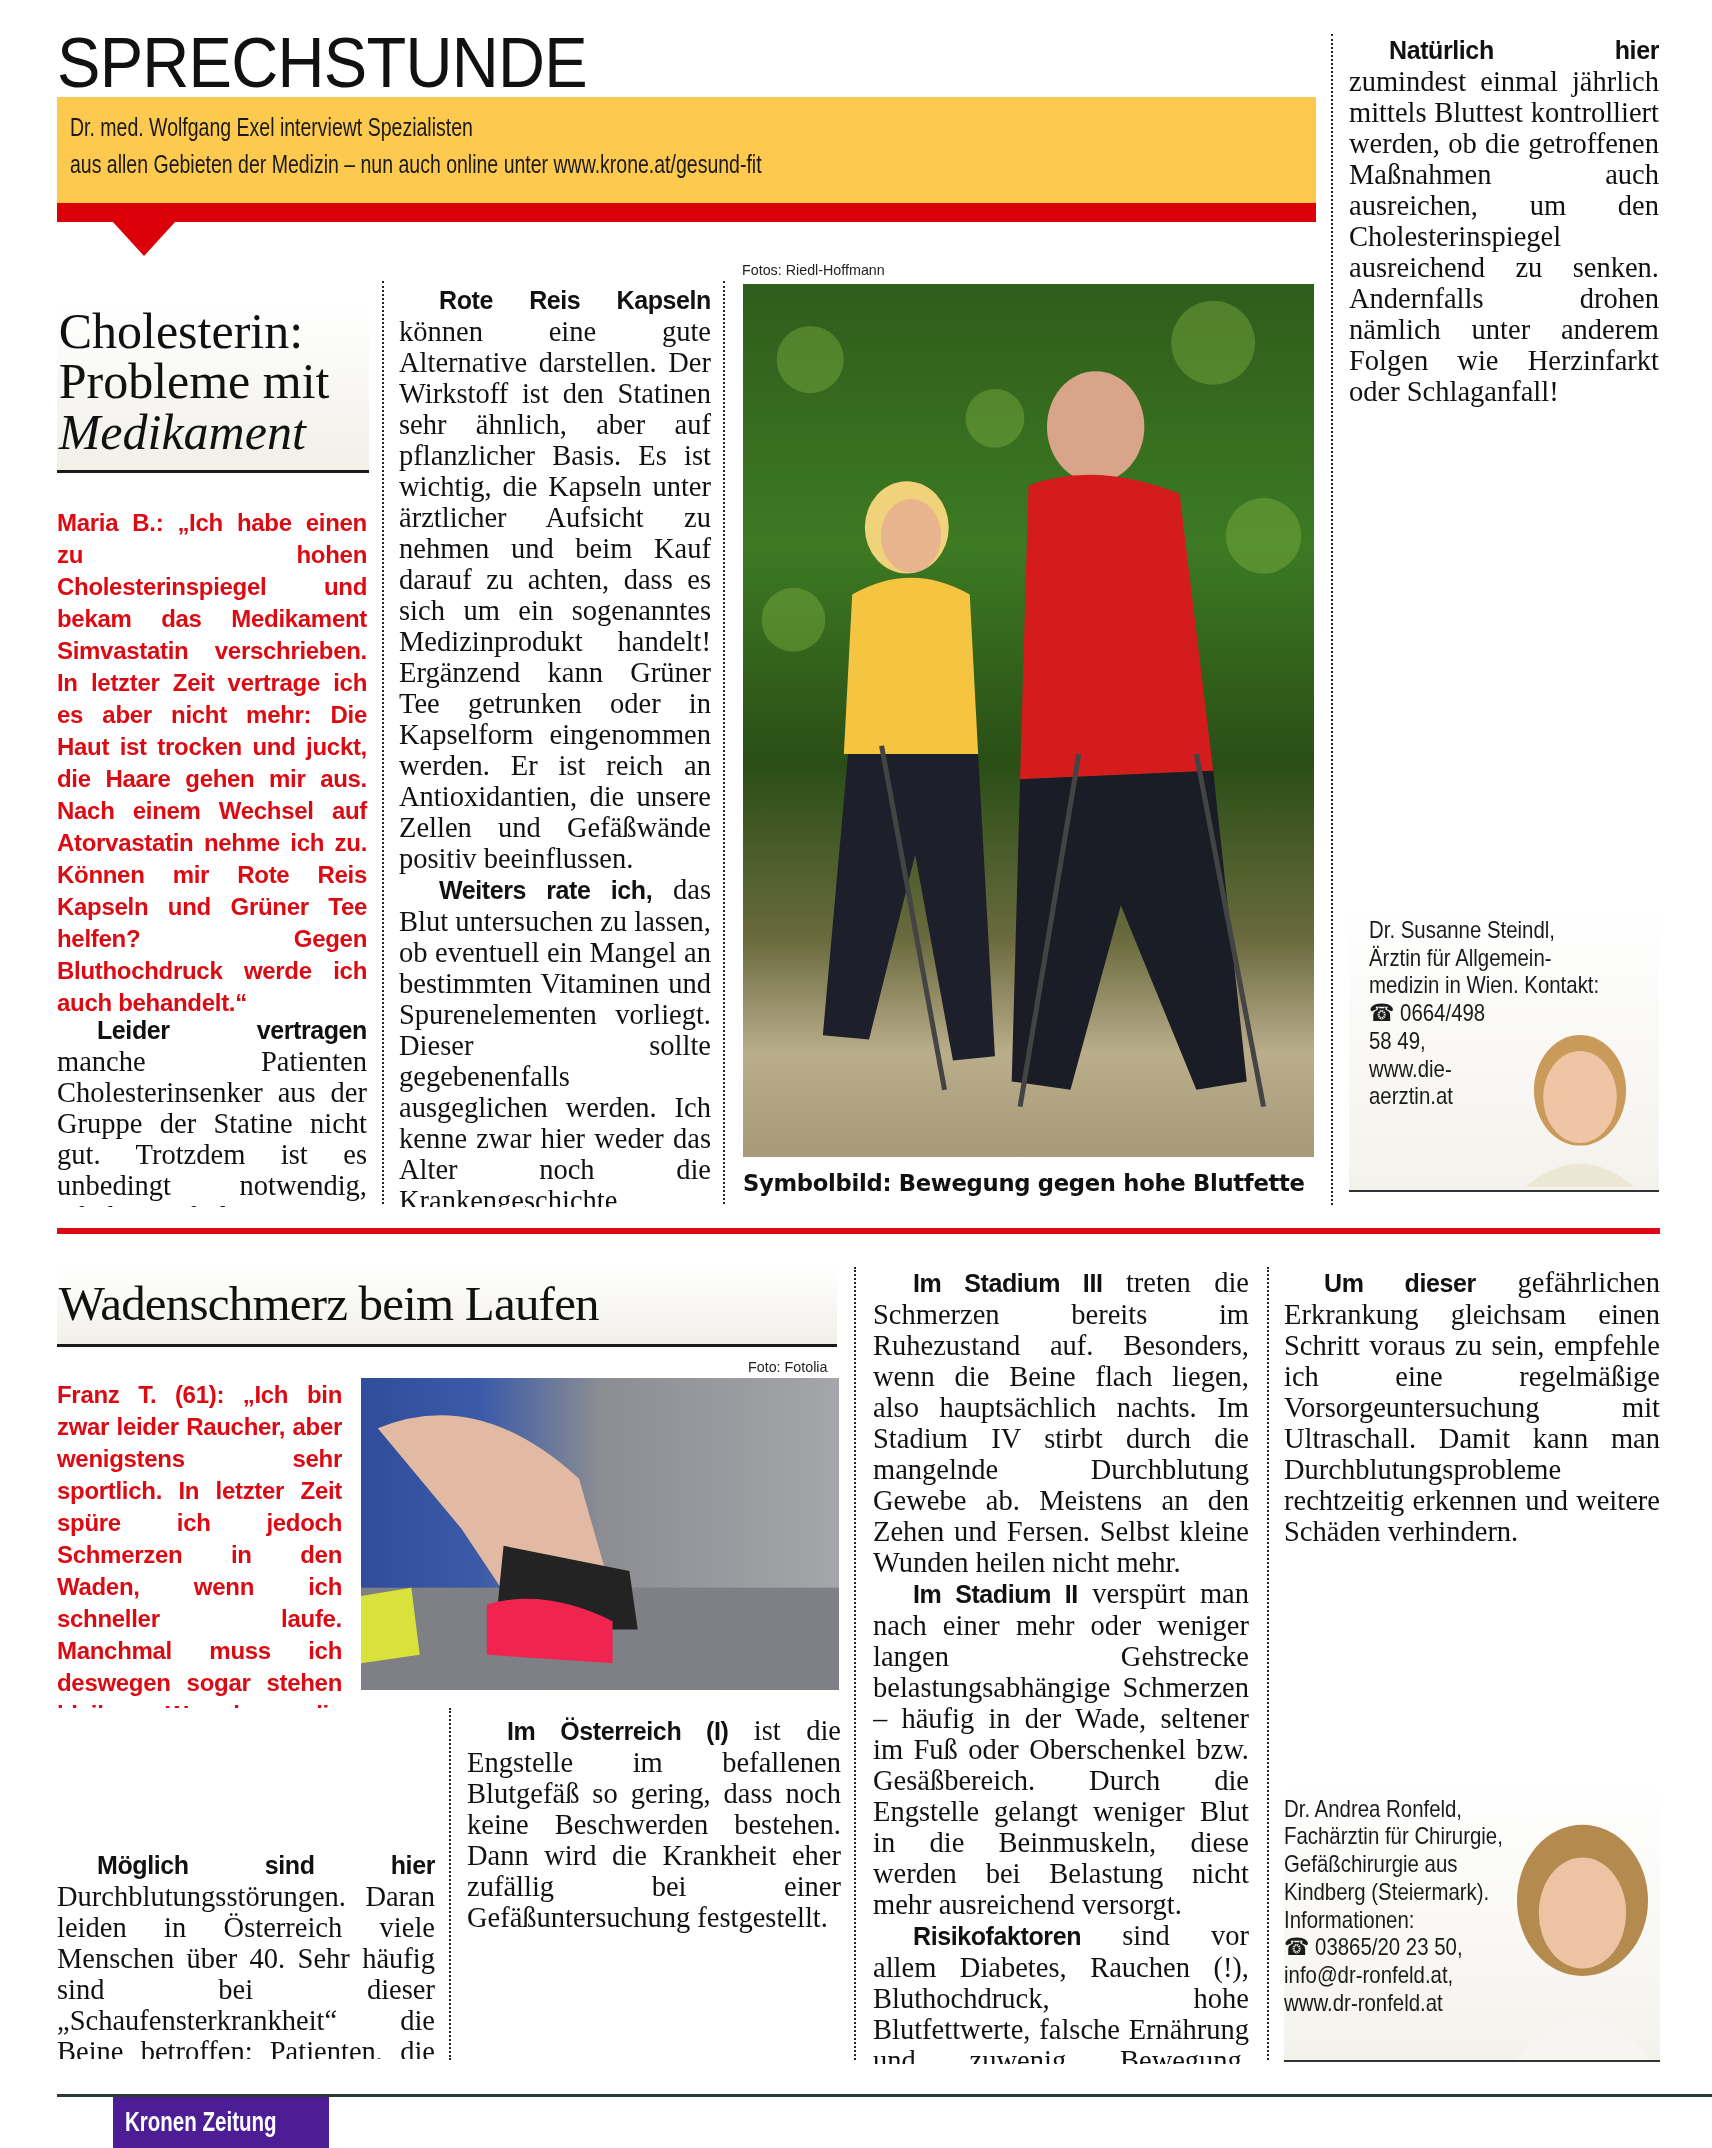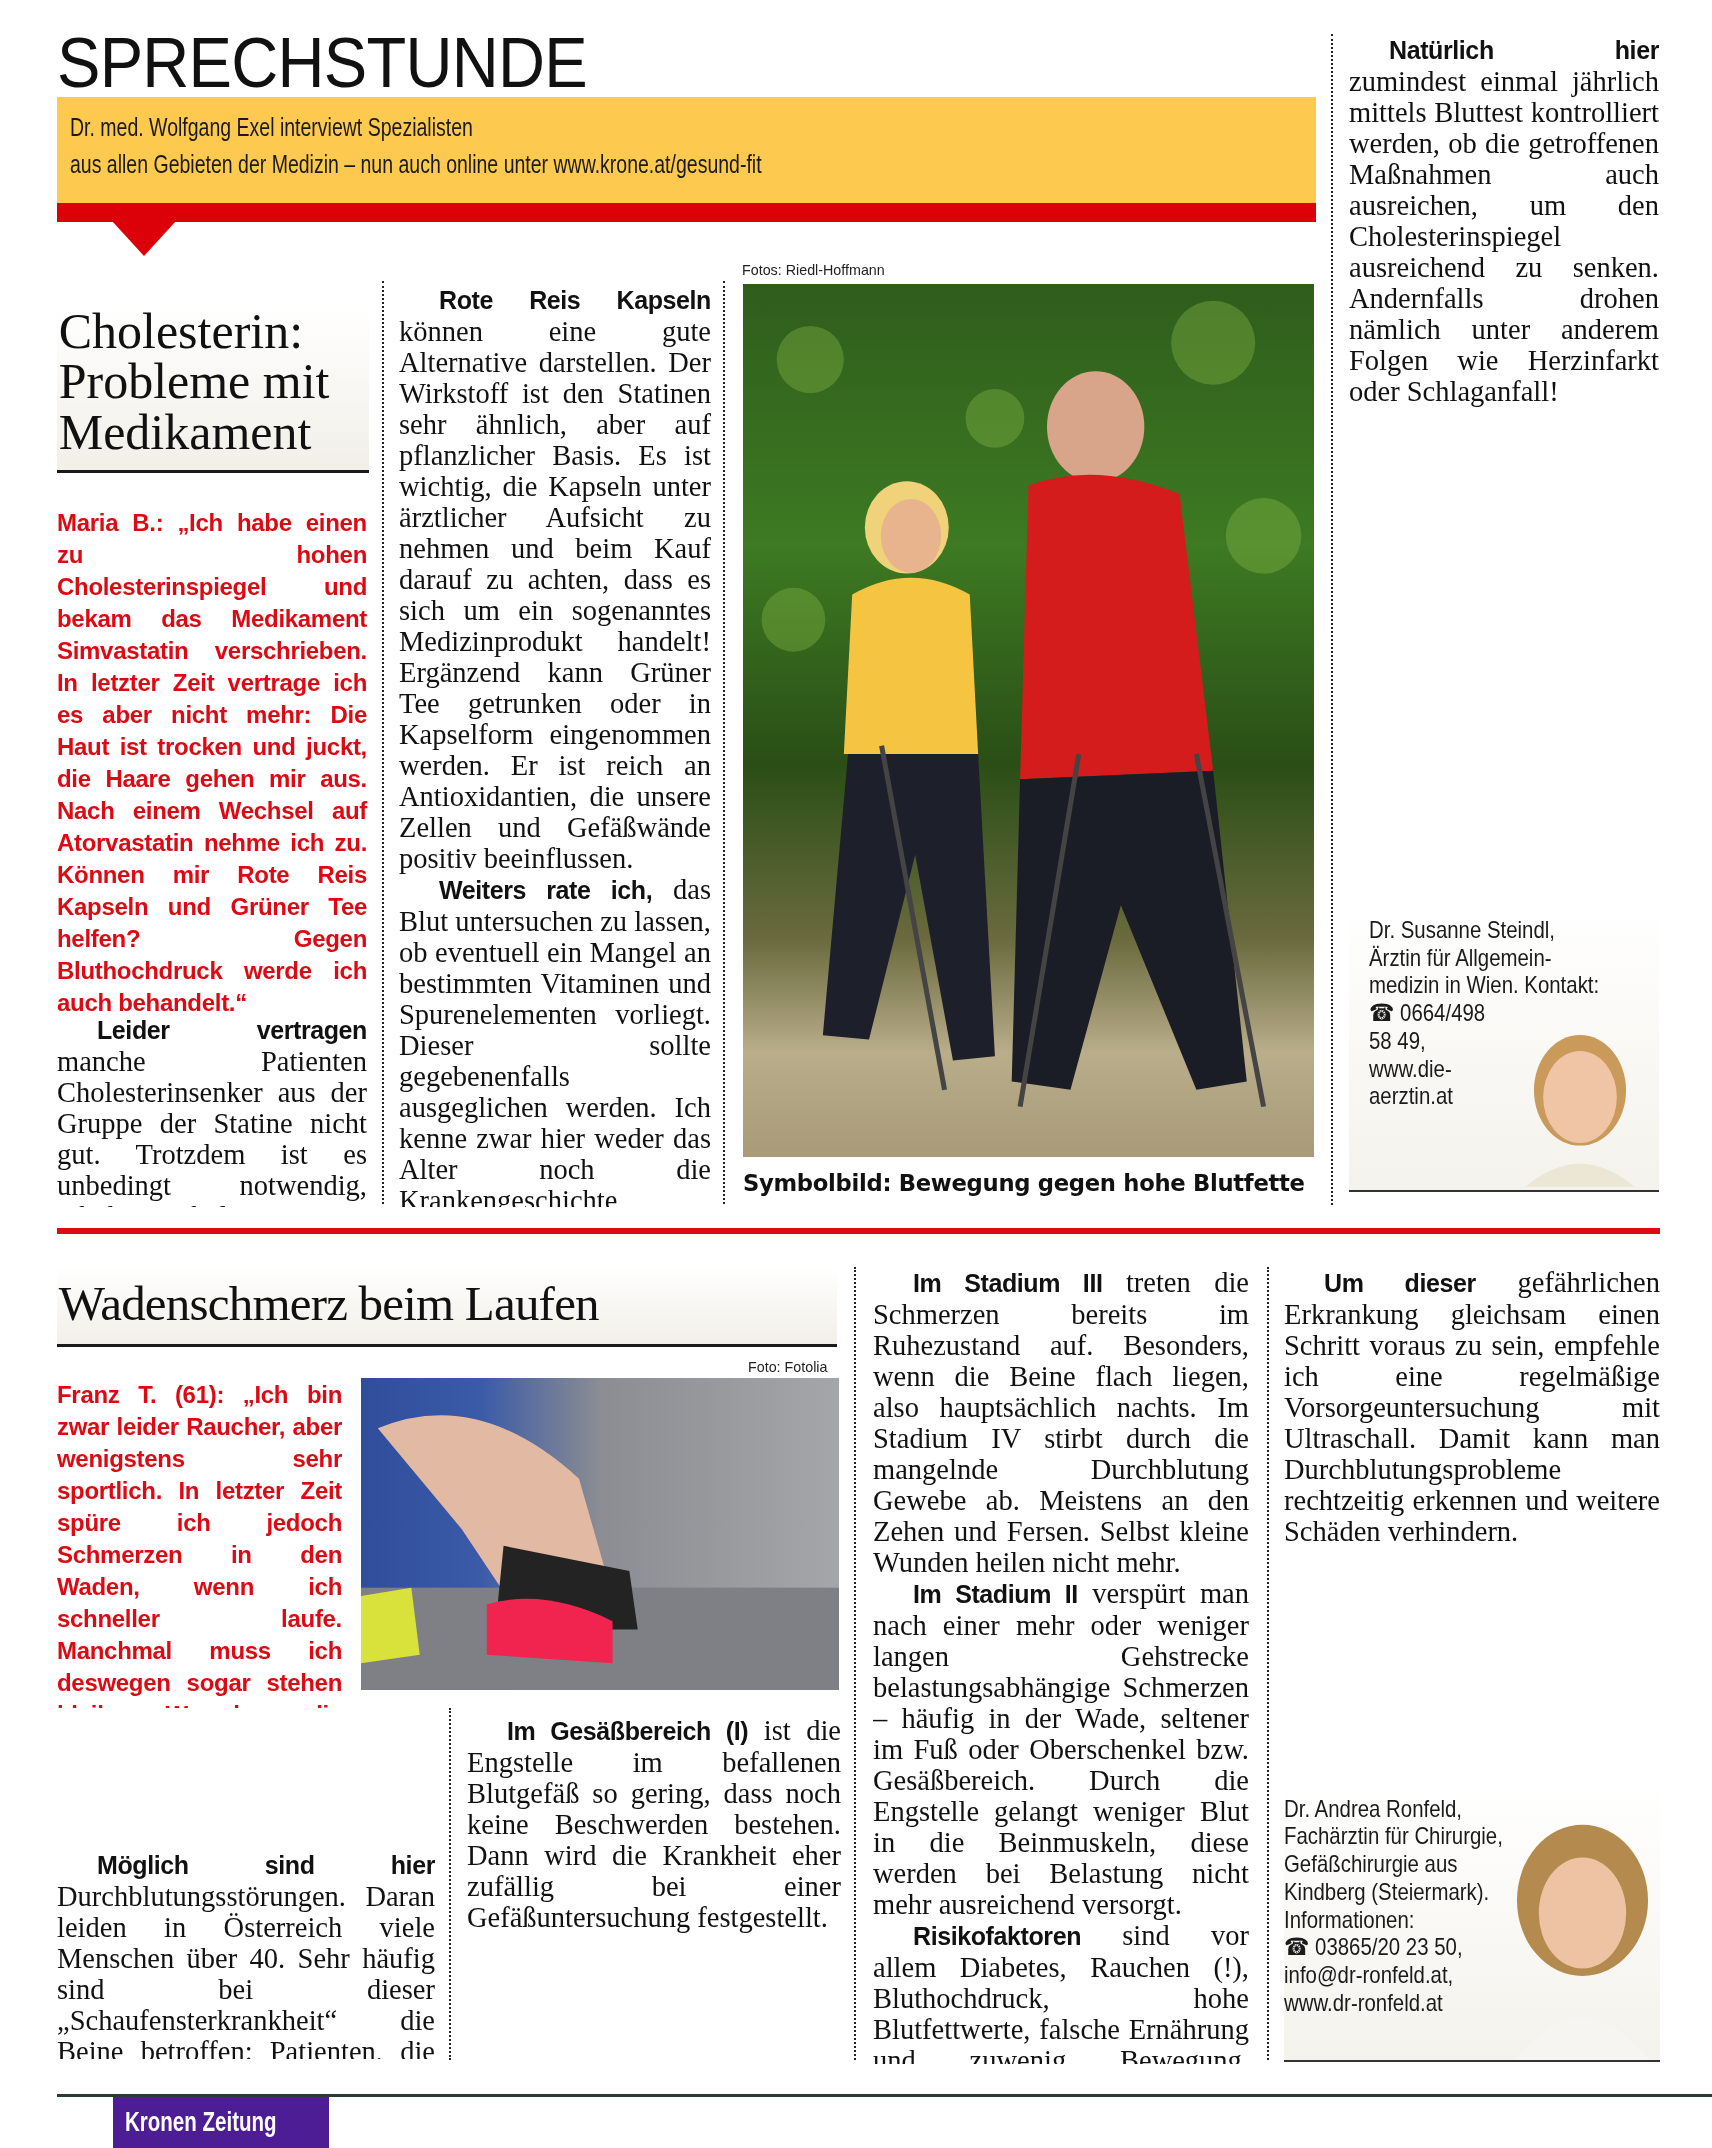--- a/index.html
+++ b/index.html
@@ -48,21 +48,21 @@
 <div id="header-band" class="abs sans">
   <div class="line" style="top:15px">Dr. med. Wolfgang Exel interviewt Spezialisten</div>
   <div class="line" style="top:52px">aus allen Gebieten der Medizin – nun auch online unter www.krone.at/gesund-fit</div>
 </div>
 <div id="header-red" class="abs"></div>
 <div id="header-pointer" class="abs"></div>
 
 <div class="abs headline-box" style="left:57px; top:306px; width:312px; height:164px;">
   <div class="headline" style="position:absolute; left:1.7px; top:0; font-size:50px; line-height:50px;">Cholesterin:</div>
   <div class="headline" style="position:absolute; left:1.7px; top:50px; font-size:50px; line-height:50px;">Probleme mit</div>
-  <div class="headline" style="position:absolute; left:1.7px; top:101px; font-size:50px; line-height:50px;">Medikament</div>
+  <div class="headline" style="position:absolute; left:1.7px; top:101px; font-size:50px; line-height:50px;font-style:italic;">Medikament</div>
 </div>
 
 <div class="question" style="left:57px; top:507px; width:310px;">Maria B.: „Ich habe einen zu hohen Cholesterinspiegel und bekam das Medikament Simvastatin verschrieben. In letzter Zeit vertrage ich es aber nicht mehr: Die Haut ist trocken und juckt, die Haare gehen mir aus. Nach einem Wechsel auf Atorvastatin nehme ich zu. Können mir Rote Reis Kapseln und Grüner Tee helfen? Gegen Bluthochdruck werde ich auch behandelt.“</div>
 
 <div class="col" style="left:57px; top:1014px; width:310px; height:193px; overflow:hidden;">
   <p class="indent"><span class="lead">Leider vertragen</span><span> manche Patienten Cholesterinsenker aus der Gruppe der Statine nicht gut. Trotzdem ist es unbedingt notwendig, erhöhte Cholesterinwerte zu senken, wenn Risikofaktoren wie Bluthochdruck oder eine Koronare Herzkrankheit (Verengung der Herzkranzgefäße) bestehen.</span></p>
 </div>
 
 <div class="vdots" style="left:382px; top:281px; height:923px;"></div>
 
@@ -143,21 +143,21 @@
 <div class="question" style="left:57px; top:1379px; width:285px; height:329px; overflow:hidden;">Franz T. (61): „Ich bin zwar leider Raucher, aber wenigstens sehr sportlich. In letzter Zeit spüre ich jedoch Schmerzen in den Waden, wenn ich schneller laufe. Manchmal muss ich deswegen sogar stehen bleiben. Was kann die Ursache sein? Muskelprobleme habe ich normalerweise keine und verletzt bin ich auch nicht.“</div>
 <div class="question" style="left:57px; top:1708px; width:378px; height:101px;"></div>
 
 <div class="col" style="left:57px; top:1849px; width:378px; height:210px; overflow:hidden;">
   <p class="indent"><span class="lead">Möglich sind hier</span><span> Durchblutungsstörungen. Daran leiden in Österreich viele Menschen über 40. Sehr häufig sind bei dieser „Schaufensterkrankheit“ die Beine betroffen: Patienten, die plötzlich starke Wadenschmerzen haben, bleiben oft aus Scham vor Schaufenstern stehen . . .</span></p>
 </div>
 
 <div class="vdots" style="left:449px; top:1708px; height:352px;"></div>
 
 <div class="col" style="left:467px; top:1715px; width:374px; height:344px; overflow:hidden;">
-  <p class="indent"><span class="lead">Im Gesäßbereich (I)</span><span> ist die Engstelle im befallenen Blutgefäß so gering, dass noch keine Beschwerden bestehen. Dann wird die Krankheit eher zufällig bei einer Gefäßuntersuchung festgestellt.</span></p>
+  <p class="indent"><span class="lead">Im Österreich (I)</span><span> ist die Engstelle im befallenen Blutgefäß so gering, dass noch keine Beschwerden bestehen. Dann wird die Krankheit eher zufällig bei einer Gefäßuntersuchung festgestellt.</span></p>
 </div>
 
 <div class="vdots" style="left:854px; top:1267px; height:793px;"></div>
 
 <div class="col" style="left:873px; top:1267px; width:376px; height:797px; overflow:hidden;">
   <p class="indent"><span class="lead">Im Stadium III</span><span> treten die Schmerzen bereits im Ruhezustand auf. Besonders, wenn die Beine flach liegen, also hauptsächlich nachts. Im Stadium IV stirbt durch die mangelnde Durchblutung Gewebe ab. Meistens an den Zehen und Fersen. Selbst kleine Wunden heilen nicht mehr.</span></p>
   <p class="indent"><span class="lead">Im Stadium II</span><span> verspürt man nach einer mehr oder weniger langen Gehstrecke belastungsabhängige Schmerzen – häufig in der Wade, seltener im Fuß oder Oberschenkel bzw. Gesäßbereich. Durch die Engstelle gelangt weniger Blut in die Beinmuskeln, diese werden bei Belastung nicht mehr ausreichend versorgt.</span></p>
   <p class="indent"><span class="lead">Risikofaktoren</span><span> sind vor allem Diabetes, Rauchen (!), Bluthochdruck, hohe Blutfettwerte, falsche Ernährung und zuwenig Bewegung. Vorbeugend kann dementsprechend eine Änderung des Lebensstils wirken: Mehr Sport, gesunde Ernährung und Verzicht auf das Rauchen!</span></p>
 </div>
 

